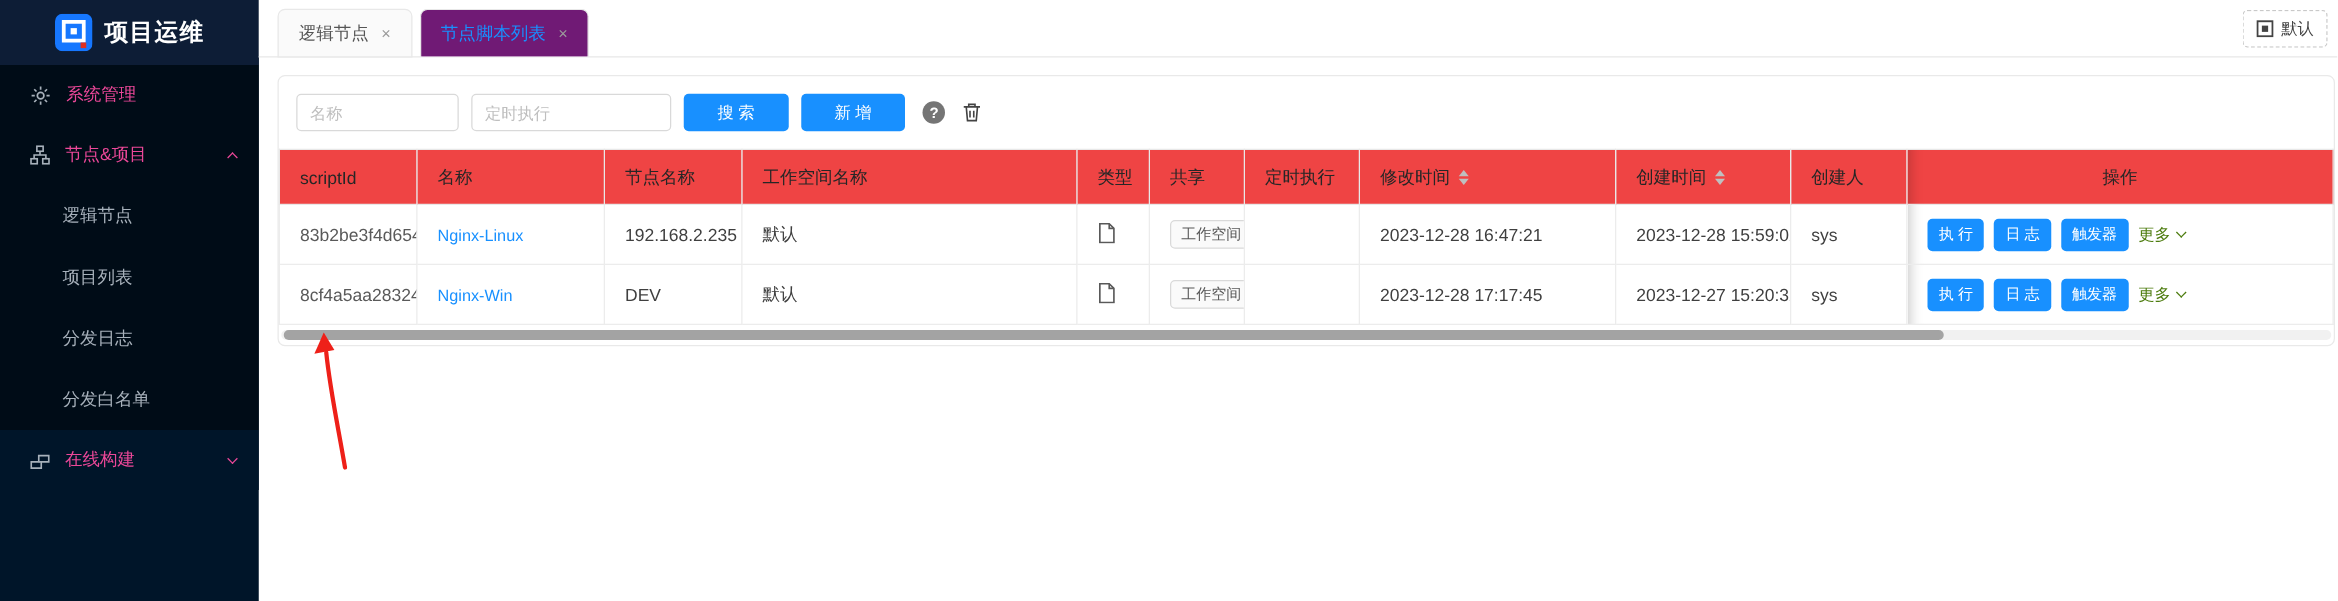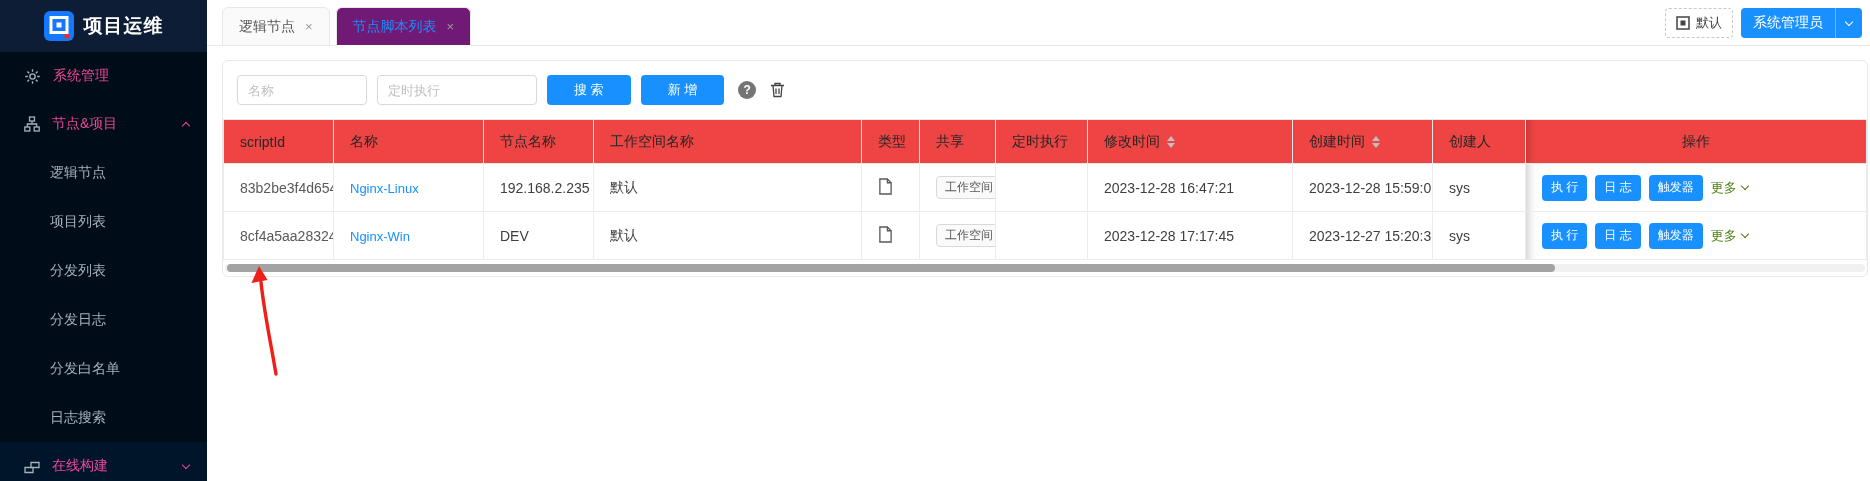--- a/index.html
+++ b/index.html
@@ -103,30 +103,24 @@
         <i class="chev up small"></i>
       </div>
 
       <div class="sub-item">
           <span>逻辑节点</span>
         </div>
       <div class="sub-item">
           <span>项目列表</span>
         </div>
       <div class="sub-item">
-          <span>分发列表</span>
-        </div>
-      <div class="sub-item">
           <span>分发日志</span>
         </div>
       <div class="sub-item">
           <span>分发白名单</span>
-        </div>
-      <div class="sub-item">
-          <span>日志搜索</span>
         </div>
     </div>
 
     <div class="menu-item lvl1">
       <svg width="16" height="16" viewBox="0 0 16 16" fill="none" stroke="#a7b1bb" stroke-width="1.3">
         <path d="M1 14.5V9.5h6v-5h8v5h-6v5z"></path>
         <path d="M7 9.5h2"></path>
       </svg>
       <span>在线构建</span>
       <span class="grow"></span>
@@ -145,26 +139,20 @@
         <span class="x">×</span>
       </div>
     </div>
     <div class="topbar-right">
       <div class="ws-btn">
         <svg width="14" height="14" viewBox="0 0 14 14">
           <rect x="1" y="1" width="12" height="12" fill="none" stroke="#434343" stroke-width="1.5"></rect>
           <rect x="4.5" y="4.5" width="5" height="5" fill="#434343"></rect>
         </svg>
         <span>默认</span>
-      </div>
-      <div class="user-btn">
-        <span class="label">系统管理员</span>
-        <span class="caret">
-            <i class="chev down small" style="color:#fff;"></i>
-          </span>
       </div>
     </div>
   </div>
 
   <div class="card">
 
     <div class="filter-row">
       <input class="inp" style="width: 130px;" placeholder="名称">
       <input class="inp" style="width: 160px;" placeholder="定时执行">
       <button class="btn-blue">搜 索</button>

